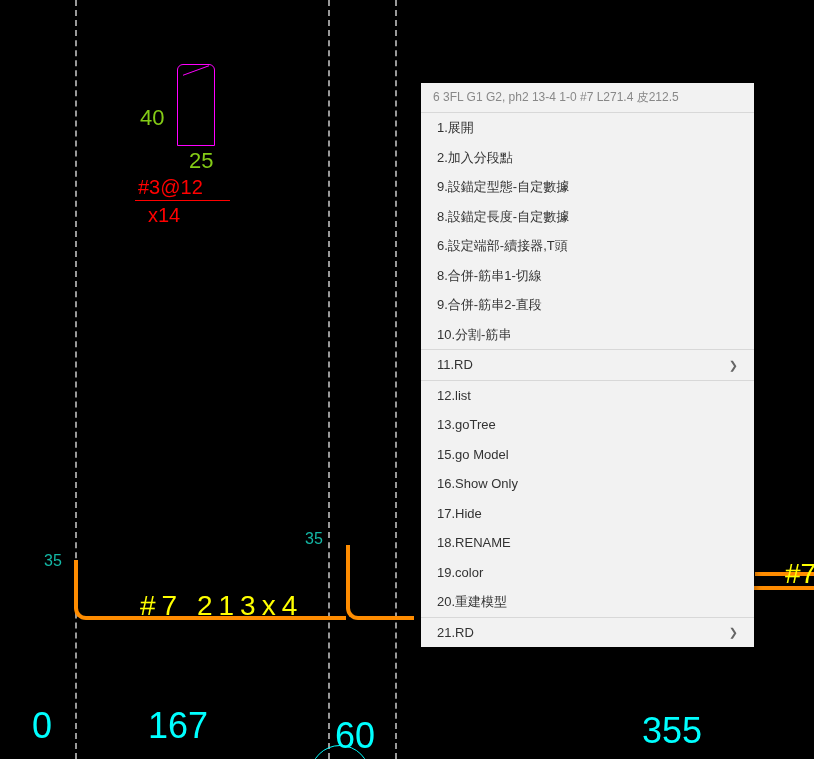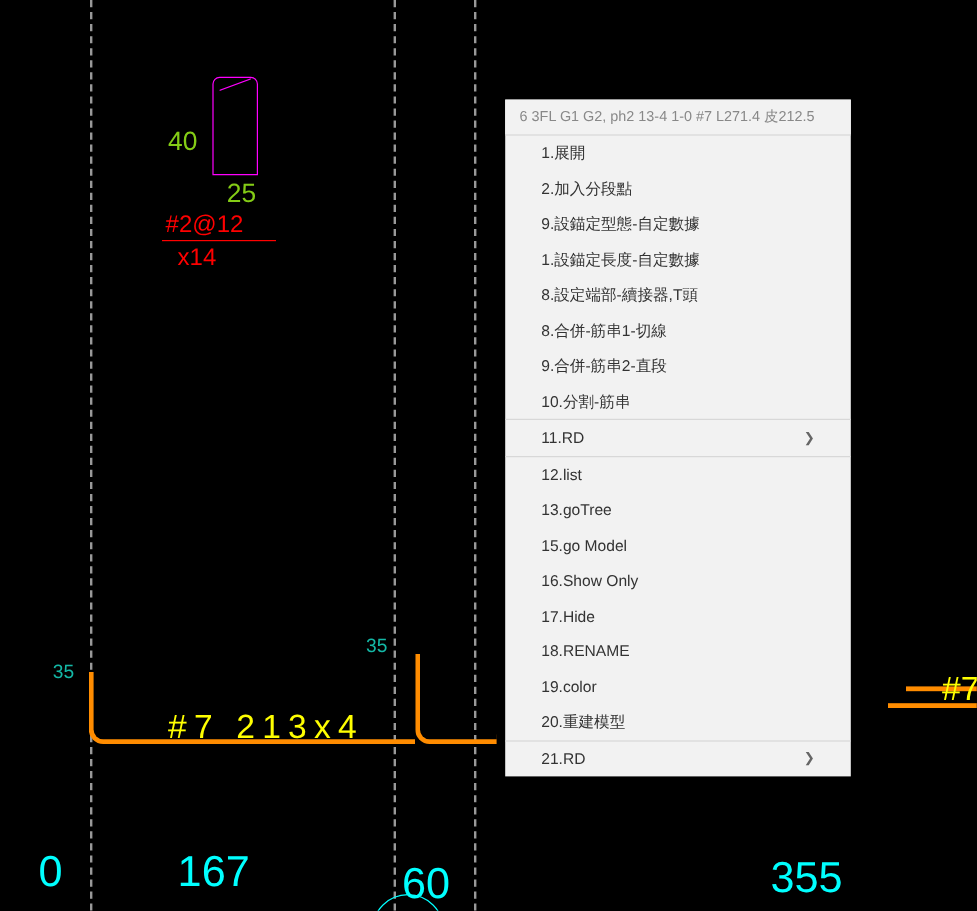--- a/index.html
+++ b/index.html
@@ -18,38 +18,38 @@
     .red-text-small { position: absolute; color: #ff0000; font-size: 20px; }
     .red-line { position: absolute; border-top: 1.5px solid #ff0000; }
     .cyan-text { position: absolute; color: #00ffff; font-size: 36px; }
     .cyan-circle { position: absolute; border: 1.5px solid #00ffff; border-radius: 50%; }
     .yellow-text { position: absolute; color: #ffff00; font-size: 28px; }
     .white-text-sm { position: absolute; color: #14b8a6; font-size: 16px; }
     .context-menu {
       position: absolute;
       left: 421px;
       top: 83px;
-      width: 288px;
+      width: 333px;
       background: #f2f2f2;
       font-size: 13px;
       color: #333;
       box-shadow: 2px 3px 6px rgba(0,0,0,0.3);
     }
     .menu-header {
       padding: 6px 12px;
       color: #888;
       font-size: 12px;
       background: #f2f2f2;
     }
     .menu-sep {
       border-top: 1px solid #d8d8d8;
       margin: 0;
     }
     .menu-item {
-      padding: 5px 30px;
+      padding: 5px 16px;
       cursor: default;
       display: flex;
       justify-content: space-between;
       align-items: center;
       line-height: 1.5;
     }
     .menu-item.highlighted {
       background: #91c9f7;
     }
     .menu-item.boxed {
@@ -66,21 +66,21 @@
   <div class="dashed-v" style="left:75px"></div>
   <div class="dashed-v" style="left:328px"></div>
   <div class="dashed-v" style="left:395px"></div>
 
   <div class="rect-outline" style="left:177px; top:64px; width:38px; height:82px; border-radius:6px 6px 0 0"></div>
 
   <div style="position:absolute; left:183px; top:70px; width:26px; height:16px; border-top:1.5px solid #ff00ff; transform:skewY(-20deg)"></div>
 
   <span class="red-text" style="left:140px; top:105px">40</span>
   <span class="red-text" style="left:189px; top:148px">25</span>
-  <span class="red-text-small" style="left:138px; top:176px">#2@12</span>
+  <span class="red-text-small" style="left:138px; top:176px">#3@12</span>
   <div class="red-line" style="left:135px; top:200px; width:95px"></div>
   <span class="red-text-small" style="left:148px; top:204px">x14</span>
 
   <div style="position:absolute; left:74px; top:560px; width:272px; height:60px; border-left:4px solid #ff8c00; border-bottom:4px solid #ff8c00; border-bottom-left-radius:12px"></div>
   <div style="position:absolute; left:346px; top:545px; width:68px; height:75px; border-left:4px solid #ff8c00; border-bottom:4px solid #ff8c00; border-bottom-left-radius:12px"></div>
 
   <div style="position:absolute; left:755px; top:572px; width:60px; height:0; border-top:4px solid #ff8c00"></div>
   <div style="position:absolute; left:740px; top:586px; width:75px; height:0; border-top:4px solid #ff8c00"></div>
 
   <span class="white-text-sm" style="left:44px; top:552px">35</span>
@@ -103,24 +103,24 @@
   <div class="menu-item">
       <span>1.展開</span>
     </div>
   <div class="menu-item">
       <span>2.加入分段點</span>
     </div>
   <div class="menu-item">
       <span>9.設錨定型態-自定數據</span>
     </div>
   <div class="menu-item">
-      <span>1.設錨定長度-自定數據</span>
+      <span>8.設錨定長度-自定數據</span>
     </div>
   <div class="menu-item">
-      <span>8.設定端部-續接器,T頭</span>
+      <span>6.設定端部-續接器,T頭</span>
     </div>
   <div class="menu-item">
       <span>8.合併-筋串1-切線</span>
     </div>
   <div class="menu-item">
       <span>9.合併-筋串2-直段</span>
     </div>
   <div class="menu-item">
       <span>10.分割-筋串</span>
     </div>

